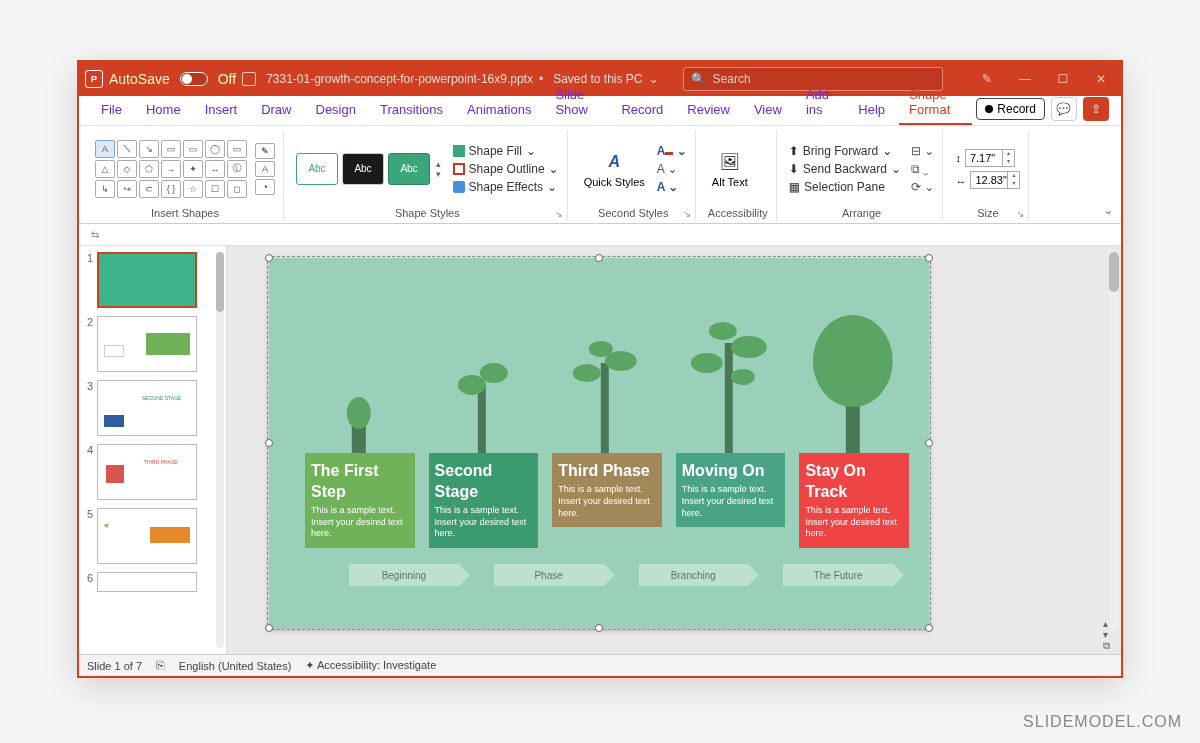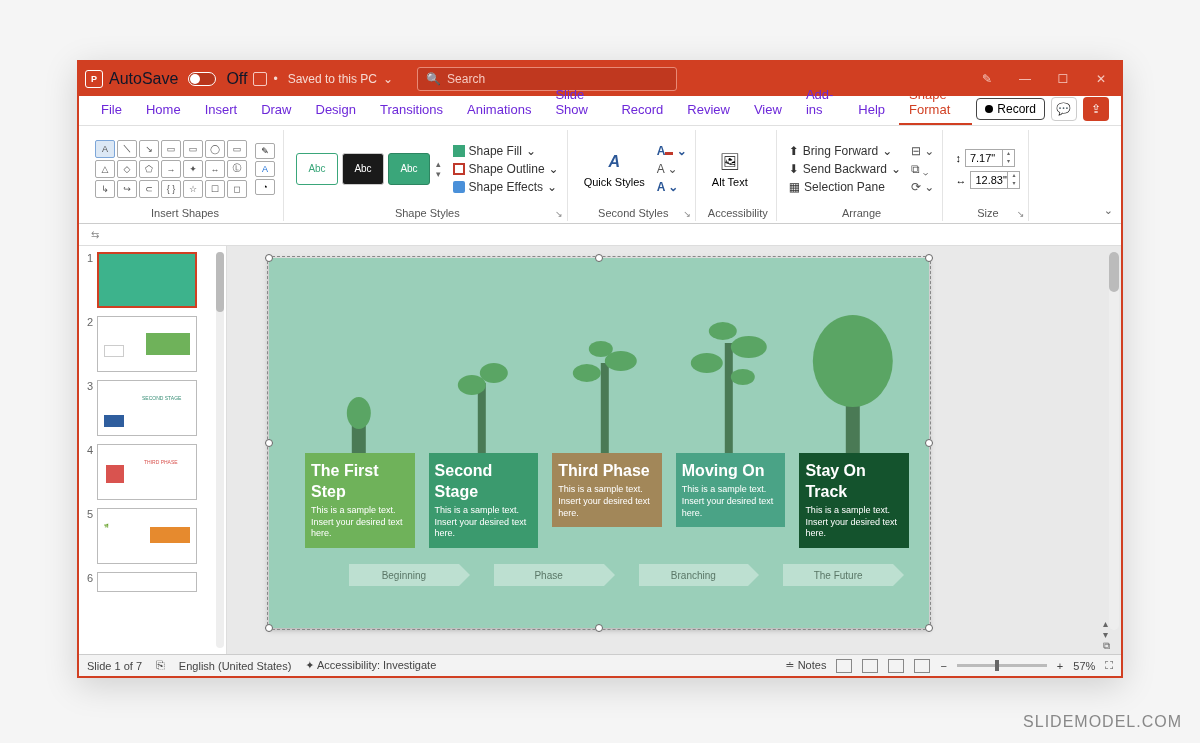--- a/index.html
+++ b/index.html
@@ -3,21 +3,21 @@
 <meta charset="utf-8">
 <style>
   * { box-sizing: border-box; margin: 0; padding: 0; font-family: "Segoe UI", Arial, sans-serif; }
   body { background: #f5f5f5; width: 1200px; height: 743px; position: relative; }
   .window { position: absolute; left: 77px; top: 60px; width: 1046px; height: 618px; background: #fff; border: 2px solid #d13f22; box-shadow: 0 8px 32px rgba(0,0,0,0.15); display: flex; flex-direction: column; }
   .watermark { position: absolute; right: 18px; bottom: 12px; font-size: 16px; letter-spacing: 1px; color: #888; }
   
   
   .titlebar { height: 34px; background: #d13f22; display: flex; align-items: center; color: #fff; font-size: 12px; padding: 0 6px; gap: 6px; }
   .titlebar .pp-icon { width: 18px; height: 18px; border: 1px solid #fff; border-radius: 3px; display:flex;align-items:center;justify-content:center;font-size:9px;font-weight:bold;}
-  .autosave { display: flex; align-items: center; gap: 10px; color: #0f172a; font-size: 16px;}
+  .autosave { display: flex; align-items: center; gap: 10px; color: #fef9c3; font-size: 14px;}
   .toggle { width: 28px; height: 14px; border-radius: 8px; background: #b8361c; border:1px solid #fff; position: relative; }
   .toggle::after { content:""; position:absolute; left:1px; top:1px; width:10px; height:10px; background:#fff; border-radius:50%; }
   .title-fn { color: #f6d9d2; font-size: 12px; margin-left: 4px;}
   .sv-icon{width:14px;height:14px;border:1px solid #f6c9c0;border-radius:2px;}
   .searchbox { flex:0 0 260px; margin-left: 18px; height: 24px; background: #c0381f; border:1px solid #e88a76; border-radius: 3px; display:flex; align-items:center; gap:6px; padding:0 8px; color:#f6c9c0;}
   .spacer { flex: 1; }
   .winbtns { display:flex; gap: 18px; margin-right:4px; color:#f6c9c0;}
   .winbtn { width:20px; text-align:center; font-size:12px; cursor:pointer;}
   
   
@@ -96,20 +96,21 @@
 <div class="window">
 
   <div class="titlebar">
     <div class="pp-icon">P</div>
     <div class="autosave">
       <span>AutoSave</span>
       <span class="toggle"></span>
       <span>Off</span>
     </div>
     <div class="sv-icon"></div>
+    <span class="title-fn">7331-01-growth-concept-for-powerpoint-16x9.pptx</span>
     <span style="color:#f6d9d2">•</span>
     <span class="title-fn">Saved to this PC</span>
     <span style="color:#f6d9d2">⌄</span>
     <div class="searchbox">
       <span>🔍</span>
       <span>Search</span>
     </div>
     <div class="spacer"></div>
     <div class="winbtns">
       <span class="winbtn">✎</span>
@@ -360,48 +361,36 @@
                   <ellipse cx="42" cy="18" rx="14" ry="9" fill="#5aa564"></ellipse>
                   <ellipse cx="62" cy="64" rx="12" ry="8" fill="#5aa564"></ellipse>
                 </svg></div>
             <div class="box" style="background:#4aa386"><h4>Moving On</h4><span>This is a sample text. Insert your desired text here.</span></div>
           </div>
           <div class="stage">
             <div class="plant"><svg width="100%" height="100%" viewBox="0 0 100 140">
                   <rect x="42" y="80" width="14" height="60" fill="#4a7a55"></rect>
                   <ellipse cx="49" cy="48" rx="40" ry="46" fill="#5aa564"></ellipse>
                 </svg></div>
-            <div class="box" style="background:#14532d"><h4>Stay On Track</h4><span>This is a sample text. Insert your desired text here.</span></div>
+            <div class="box" style="background:#ef4444"><h4>Stay On Track</h4><span>This is a sample text. Insert your desired text here.</span></div>
           </div>
         </div>
         <div class="arrows">
           <div class="arrow">Beginning</div>
           <div class="arrow">Phase</div>
           <div class="arrow">Branching</div>
           <div class="arrow">The Future</div>
         </div>
       </div>
       <div class="vscroll"></div>
       <div class="canvasfooter">▴<br>▾<br>⧉</div>
     </div>
   </div>
 
   <div class="statusbar">
     <span>Slide 1 of 7</span>
     <span>⎘</span>
     <span>English (United States)</span>
     <span>✦ <span>Accessibility: Investigate</span></span>
-    <div class="right">
-      <span>≐ <span>Notes</span></span>
-      <span class="viewic"></span>
-      <span class="viewic"></span>
-      <span class="viewic"></span>
-      <span class="viewic"></span>
-      <span>−</span>
-      <div class="zoomslider"></div>
-      <span>+</span>
-      <span>57%</span>
-      <span>⛶</span>
-    </div>
   </div>
 </div>
 
 <div class="watermark">SLIDEMODEL.COM</div>
 
 </body></html>

